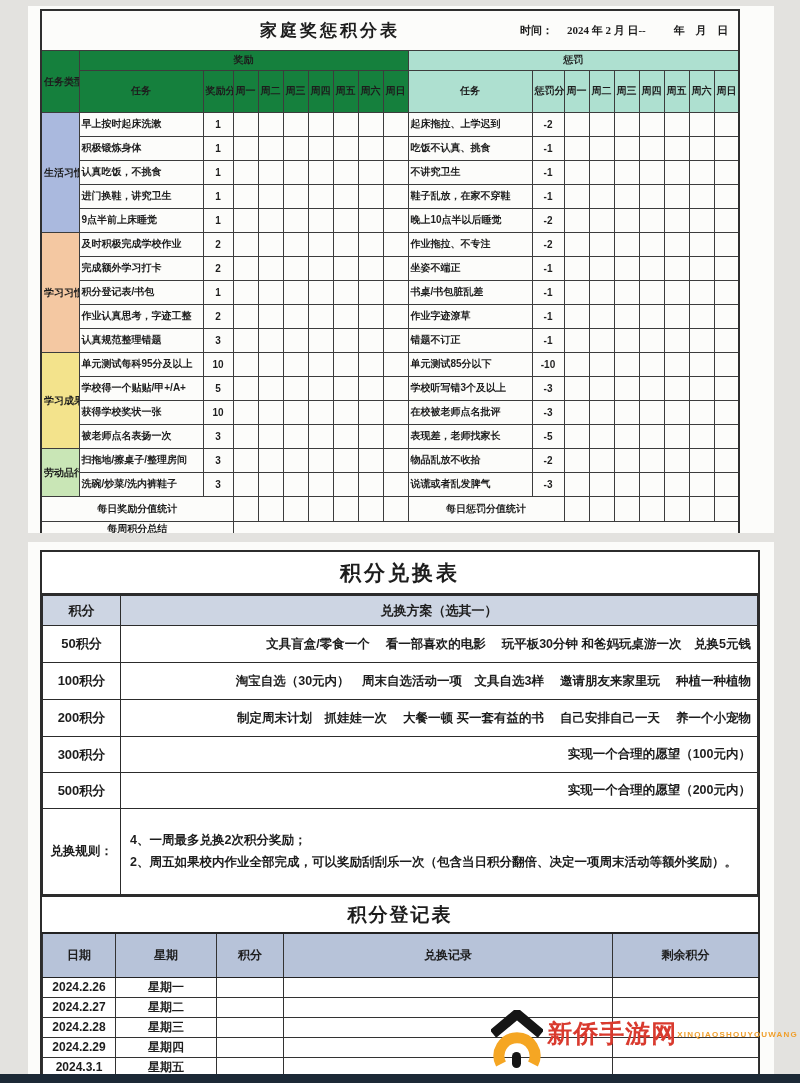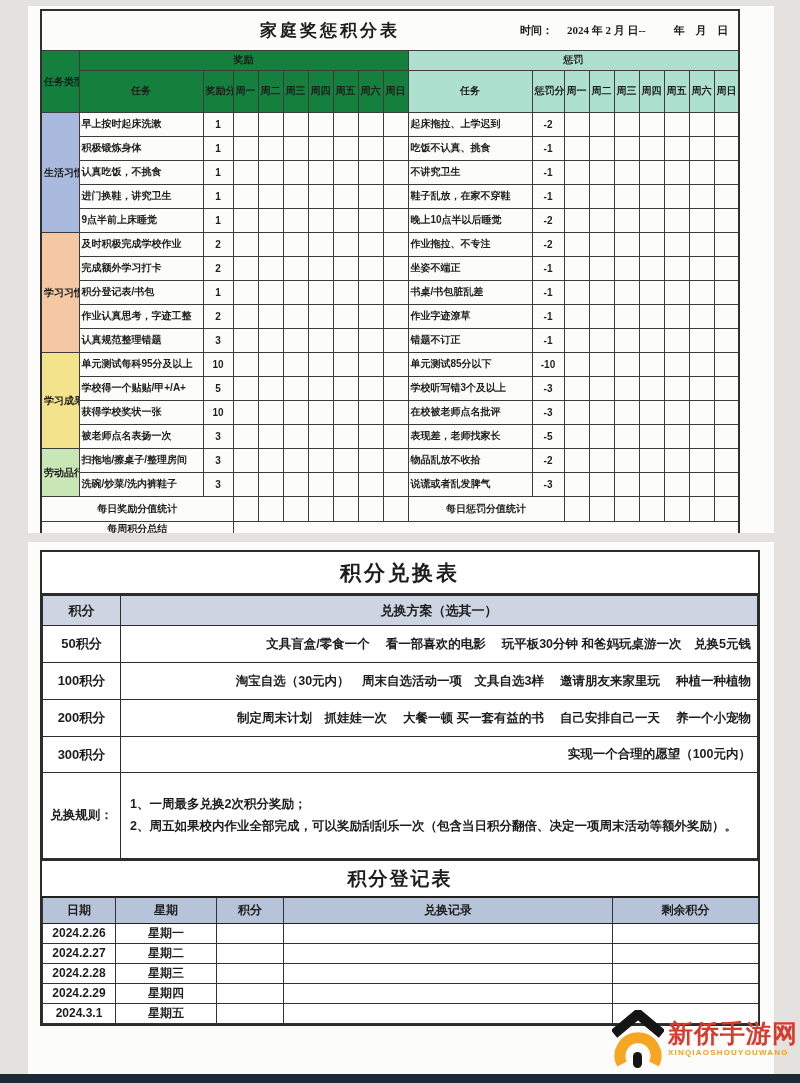--- a/index.html
+++ b/index.html
@@ -51,27 +51,27 @@
   .t2 tr.hr{height:30px;background:#cdd5e3;}
   .t2 tr.pr{height:37px;}
   .t2 tr.wr{height:36px;}
   .t2 tr.rules{height:86px;}
   .t2 .hcell{text-align:center;font-size:13px;}
   .rulebody{font-size:12.5px;line-height:1.75;padding:4px 8px;white-space:normal;font-weight:600;}
   .t3-title{height:35px;line-height:35px;text-align:center;font-size:19px;font-weight:700;letter-spacing:2px;border-top:2px solid #2c2c2c;}
   table.t3{border-collapse:collapse;table-layout:fixed;width:100%;}
   .t3 td{border:1px solid #333;font-size:12px;font-weight:600;text-align:center;overflow:hidden;}
   .t3 tr{height:19px;}
-  .t3 tr.hr{height:26px;background:#b7c3d9;}
+  .t3 tr.hr{height:44px;background:#b7c3d9;}
   .t3 tr.hr td{font-weight:700;border-bottom:1.5px solid #222;border-top:2px solid #222;}
 
   
   #bottombar{position:absolute;left:0;bottom:0;width:800px;height:9px;background:#1c2936;}
   #watermark{position:absolute;right:2px;top:1010px;display:flex;align-items:flex-start;gap:4px;z-index:5;}
-  #watermark .wm-text{display:flex;flex-direction:column;margin-top:10px;}
+  #watermark .wm-text{display:flex;flex-direction:row;margin-top:10px;align-items:center;}
   .wm-name{color:#d93a2e;font-size:25px;font-weight:700;letter-spacing:1px;line-height:1.05;}
   .wm-sub{color:#f09f2c;font-size:8px;font-weight:700;letter-spacing:1.2px;margin-top:2px;}
 </style>
 </head>
 <body>
 
 <div class="panel" id="panel1">
   <table class="t1">
     <colgroup>
       <col style="width:38px">
@@ -507,25 +507,29 @@
         <td class="plan">淘宝自选（30元内）　周末自选活动一项　文具自选3样　 邀请朋友来家里玩　 种植一种植物</td>
       </tr>
       <tr class="pr">
         <td class="lab">200积分</td>
         <td class="plan">制定周末计划　抓娃娃一次　 大餐一顿 买一套有益的书　 自己安排自己一天　 养一个小宠物</td>
       </tr>
       <tr class="wr">
         <td class="lab">300积分</td>
         <td class="plan">实现一个合理的愿望（100元内）</td>
       </tr>
+      <tr class="wr">
+        <td class="lab">500积分</td>
+        <td class="plan">实现一个合理的愿望（200元内）</td>
+      </tr>
       <tr class="rules">
         <td class="lab" style="font-size:12.5px;">兑换规则：</td>
         <td>
           <div class="rulebody">
-            <div>1、一周最多兑换2次积分奖励；</div>
+            <div>4、一周最多兑换2次积分奖励；</div>
             <div>2、周五如果校内作业全部完成，可以奖励刮刮乐一次（包含当日积分翻倍、决定一项周末活动等额外奖励）。</div>
           </div>
         </td>
       </tr>
     </tbody>
       </table>
 
     <div class="t3-title">积分登记表</div>
     <table class="t3">
       <colgroup>

